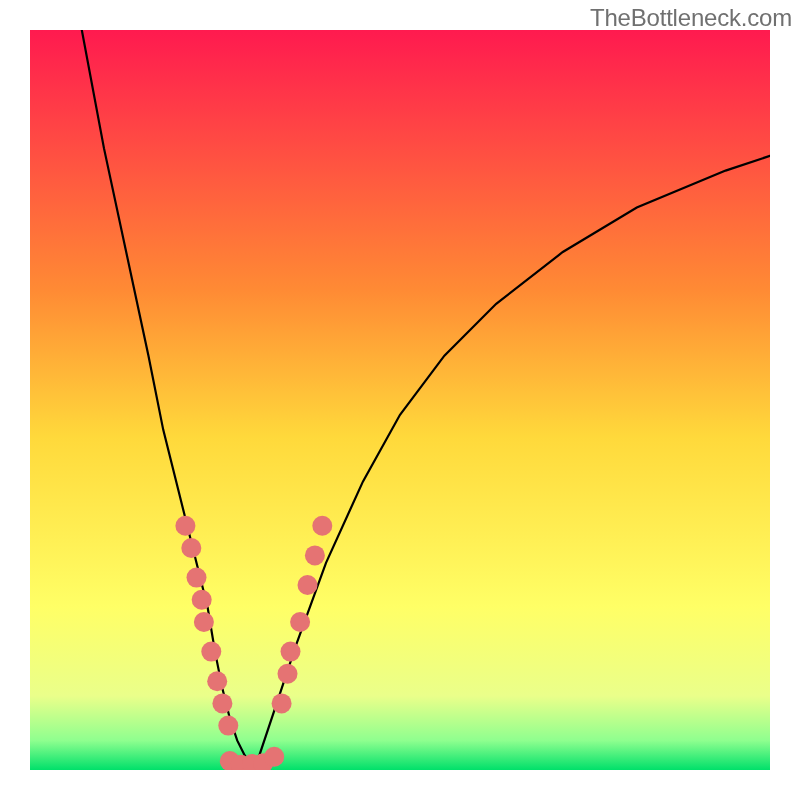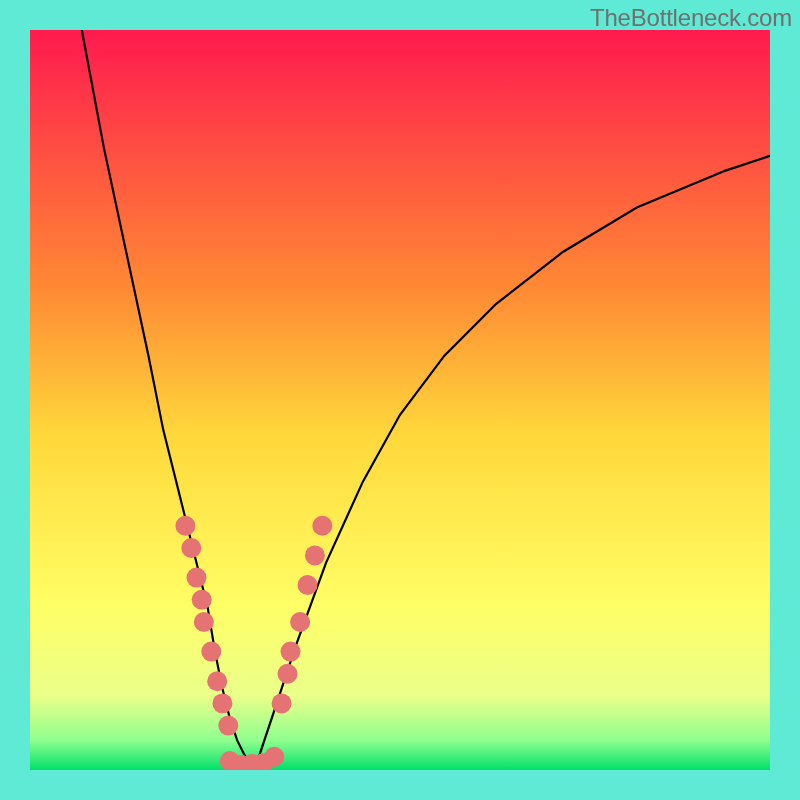--- a/index.html
+++ b/index.html
@@ -7,21 +7,21 @@
     padding: 0;
     width: 800px;
     height: 800px;
     background: #000;
     overflow: hidden;
     font-family: Arial, Helvetica, sans-serif;
   }
   .frame {
     position: absolute;
     inset: 0;
-    background: #5eead4;
+    background: #ffffff;
   }
   .plot-area {
     position: absolute;
     left: 30px;
     top: 30px;
     width: 740px;
     height: 740px;
   }
   .attribution {
     position: absolute;

